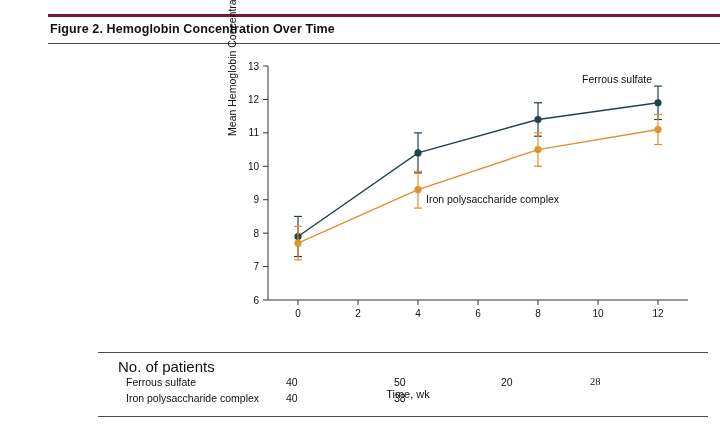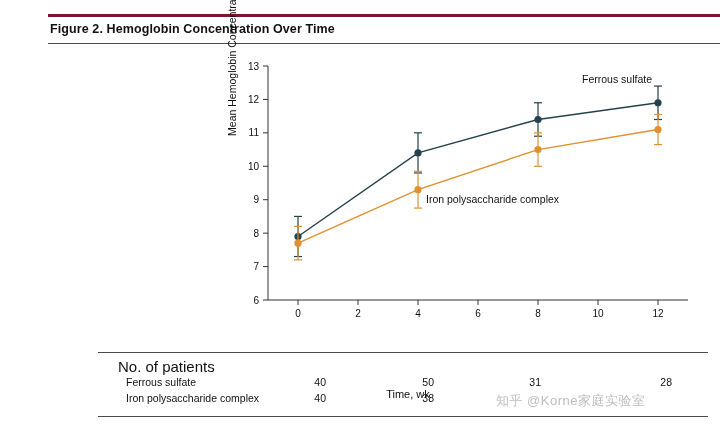--- a/index.html
+++ b/index.html
@@ -119,26 +119,26 @@
   .tbl-row .rlabel {
     position: absolute;
     left: 0;
     top: 0;
     white-space: nowrap;
   }
   .tbl-row .v {
     position: absolute;
     top: 0;
     width: 40px;
-    text-align: right;
+    text-align: left;
   }
   .v0 { left: 160px; }
   .v1 { left: 268px; }
   .v2 { left: 375px; }
-  .v3 { left: 506px; }
+  .v3 { left: 464px; font-family: Liberation Serif, serif; }
 
   
   .watermark {
     position: absolute;
     left: 458px;
     top: 392px;
     font-size: 13px;
     color: #bdbdbd;
     letter-spacing: 0.5px;
     white-space: nowrap;
@@ -244,30 +244,29 @@
   </div>
 
   <div class="table">
     <div class="tbl-rule-top"></div>
     <div class="tbl-head">No. of patients</div>
 
     <div class="tbl-row" style="top:24px;">
       <span class="rlabel">Ferrous sulfate</span>
       <span class="v v0">40</span>
       <span class="v v1">50</span>
-      <span class="v v2">31</span>
+      <span class="v v2">20</span>
       <span class="v v3">28</span>
     </div>
 
     <div class="tbl-row" style="top:40px;">
       <span class="rlabel">Iron polysaccharide complex</span>
       <span class="v v0">40</span>
       <span class="v v1">38</span>
       <span class="v v2"></span>
       <span class="v v3"></span>
     </div>
 
     <div class="tbl-rule-bottom"></div>
   </div>
 
-  <div class="watermark">知乎 @Korne家庭实验室</div>
 
 </div>
 
 </body></html>

